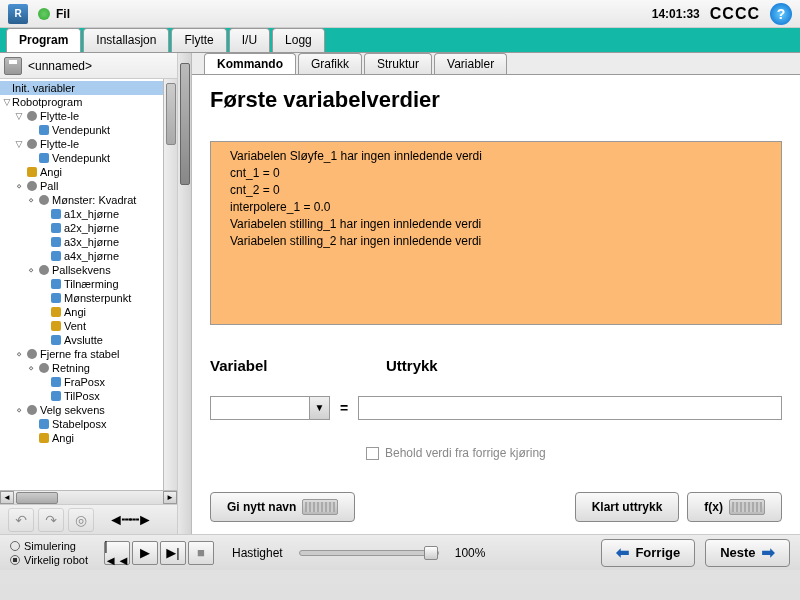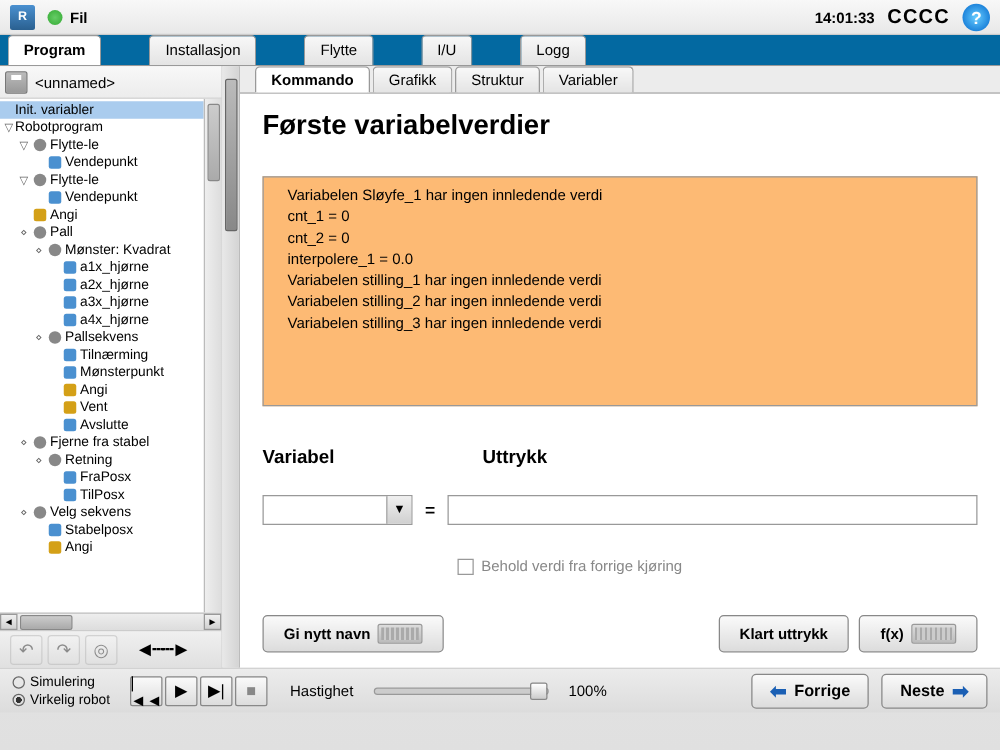--- a/index.html
+++ b/index.html
@@ -5,21 +5,21 @@
 * { box-sizing: border-box; margin: 0; padding: 0; font-family: Arial, sans-serif; }
 body { width: 800px; height: 600px; background: linear-gradient(#f0f0f0, #e0e0e0); overflow: hidden; font-size: 12px; }
 .topbar { height: 28px; display: flex; align-items: center; padding: 0 8px; background: linear-gradient(#f8f8f8, #e8e8e8); border-bottom: 1px solid #ccc; }
 .ur-logo { width: 20px; height: 20px; background: linear-gradient(#4a90d0, #2a6090); border-radius: 2px; display: flex; align-items: center; justify-content: center; color: #fff; font-weight: bold; font-size: 10px; margin-right: 4px; }
 .status-dot { width: 12px; height: 12px; background: radial-gradient(#6c6, #3a3); border-radius: 50%; margin: 0 6px; }
 .topbar .file { font-weight: bold; }
 .topbar .spacer { flex: 1; }
 .topbar .clock { margin-right: 10px; font-weight: bold; }
 .topbar .cccc { font-weight: bold; margin-right: 10px; font-size: 16px; letter-spacing: 1px; }
 .help-icon { width: 22px; height: 22px; background: radial-gradient(#6cf, #06c); border-radius: 50%; color: #fff; display: flex; align-items: center; justify-content: center; font-weight: bold; font-size: 14px; }
-.main-tabs { display: flex; padding-left: 6px; height: 24px; background: #0369a1; gap: 36px; }
+.main-tabs { display: flex; padding-left: 6px; height: 24px; background: #14b8a6; }
 .main-tab { padding: 4px 12px; background: linear-gradient(#f8f8f8, #e4e4e4); border: 1px solid #999; border-bottom: none; border-radius: 4px 4px 0 0; margin-right: 2px; cursor: pointer; font-size: 12px; }
 .main-tab.active { background: #fff; font-weight: bold; z-index: 2; }
 .content { display: flex; height: 482px; background: #fff; border-top: 1px solid #999; }
 .left-panel { width: 178px; display: flex; flex-direction: column; border-right: 1px solid #ccc; }
 .file-row { height: 26px; display: flex; align-items: center; padding: 0 4px; border-bottom: 1px solid #ccc; background: linear-gradient(#f8f8f8,#ececec); }
 .save-icon { width: 18px; height: 18px; background: linear-gradient(#bbb,#999); border: 1px solid #777; border-radius: 2px; margin-right: 6px; position: relative; }
 .save-icon::after { content: ''; position: absolute; top: 2px; left: 4px; width: 8px; height: 4px; background: #fff; }
 .tree-wrap { flex: 1; overflow: hidden; display: flex; justify-content: center; }
 .tree { flex: 1; overflow: auto; padding: 2px 0; font-size: 11px; }
 .tree-scroll-v { width: 14px; background: linear-gradient(90deg,#eee,#ddd); border-left: 1px solid #bbb; position: relative; }
@@ -289,21 +289,20 @@
       </div>
     <div class="right-content">
       <div class="heading">Første variabelverdier</div>
       <div class="var-box" id="var-box">
           <div>Variabelen Sløyfe_1 har ingen innledende verdi</div>
           <div>cnt_1 = 0</div>
           <div>cnt_2 = 0</div>
           <div>interpolere_1 = 0.0</div>
           <div>Variabelen stilling_1 har ingen innledende verdi</div>
           <div>Variabelen stilling_2 har ingen innledende verdi</div>
-          <div>Variabelen stilling_3 har ingen innledende verdi</div>
         </div>
       <div class="labels-row">
         <div class="lbl-var">Variabel</div>
         <div class="lbl-eq"></div>
         <div>Uttrykk</div>
       </div>
       <div class="input-row">
         <div class="combo">
           <div class="combo-btn">▼</div>
         </div>

